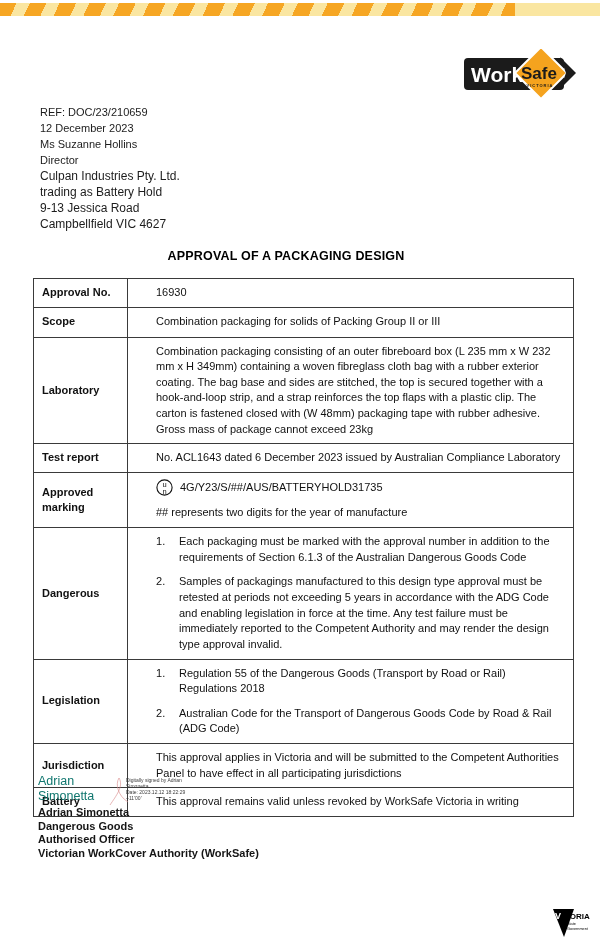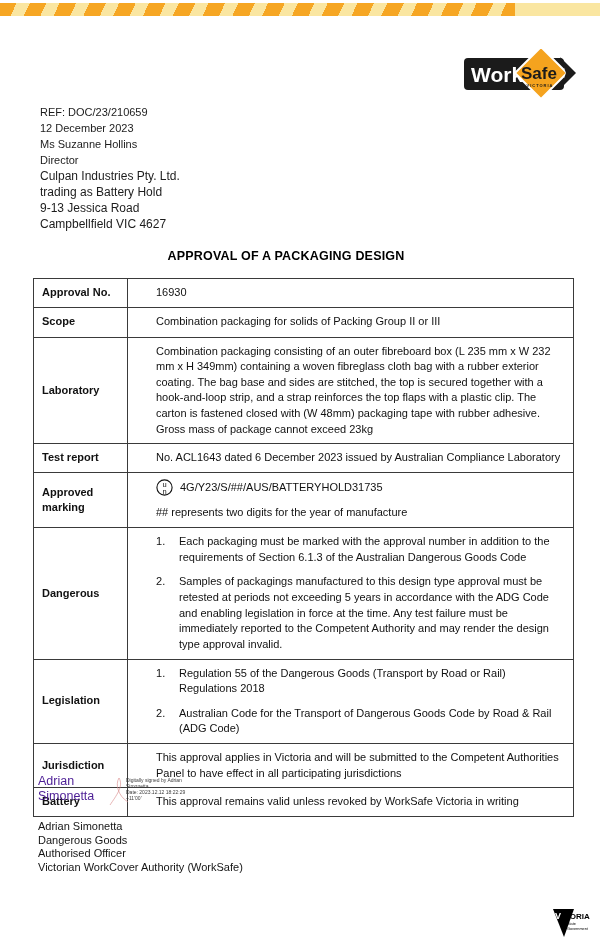--- a/index.html
+++ b/index.html
@@ -50,24 +50,24 @@
   ol.numlist li { counter-increment:item; position:relative; padding-left:23px; margin-bottom:9px; }
   ol.numlist li:last-child { margin-bottom:0; }
   ol.numlist li::before { content:counter(item) "."; position:absolute; left:0; }
 
   .marking-line { display:flex; align-items:center; gap:7px; }
   .marking-note { margin-top:9px; }
 
   
   .signature { position:absolute; top:774px; left:38px; width:420px; }
   .sig-top { position:relative; display:flex; }
-  .sig-name { font-size:12.5px; line-height:15px; color:#4c1d95; width:88px; }
+  .sig-name { font-size:12.5px; line-height:15px; color:#0f766e; width:88px; }
   .sig-flourish { position:absolute; left:68px; top:2px; }
   .sig-note { font-size:5px; line-height:6px; color:#3d3d3d; padding-top:3px; }
-  .sig-officer { margin-top:16px; font-size:11px; line-height:13.5px; font-weight:normal; color:#151515; }
+  .sig-officer { margin-top:2px; font-size:11px; line-height:13.5px; font-weight:bold; color:#151515; }
 
   
   .vic-logo { position:absolute; top:905px; right:2px; }
 </style>
 </head>
 <body>
 
 <div class="page">
 
   <div class="banner"></div>

